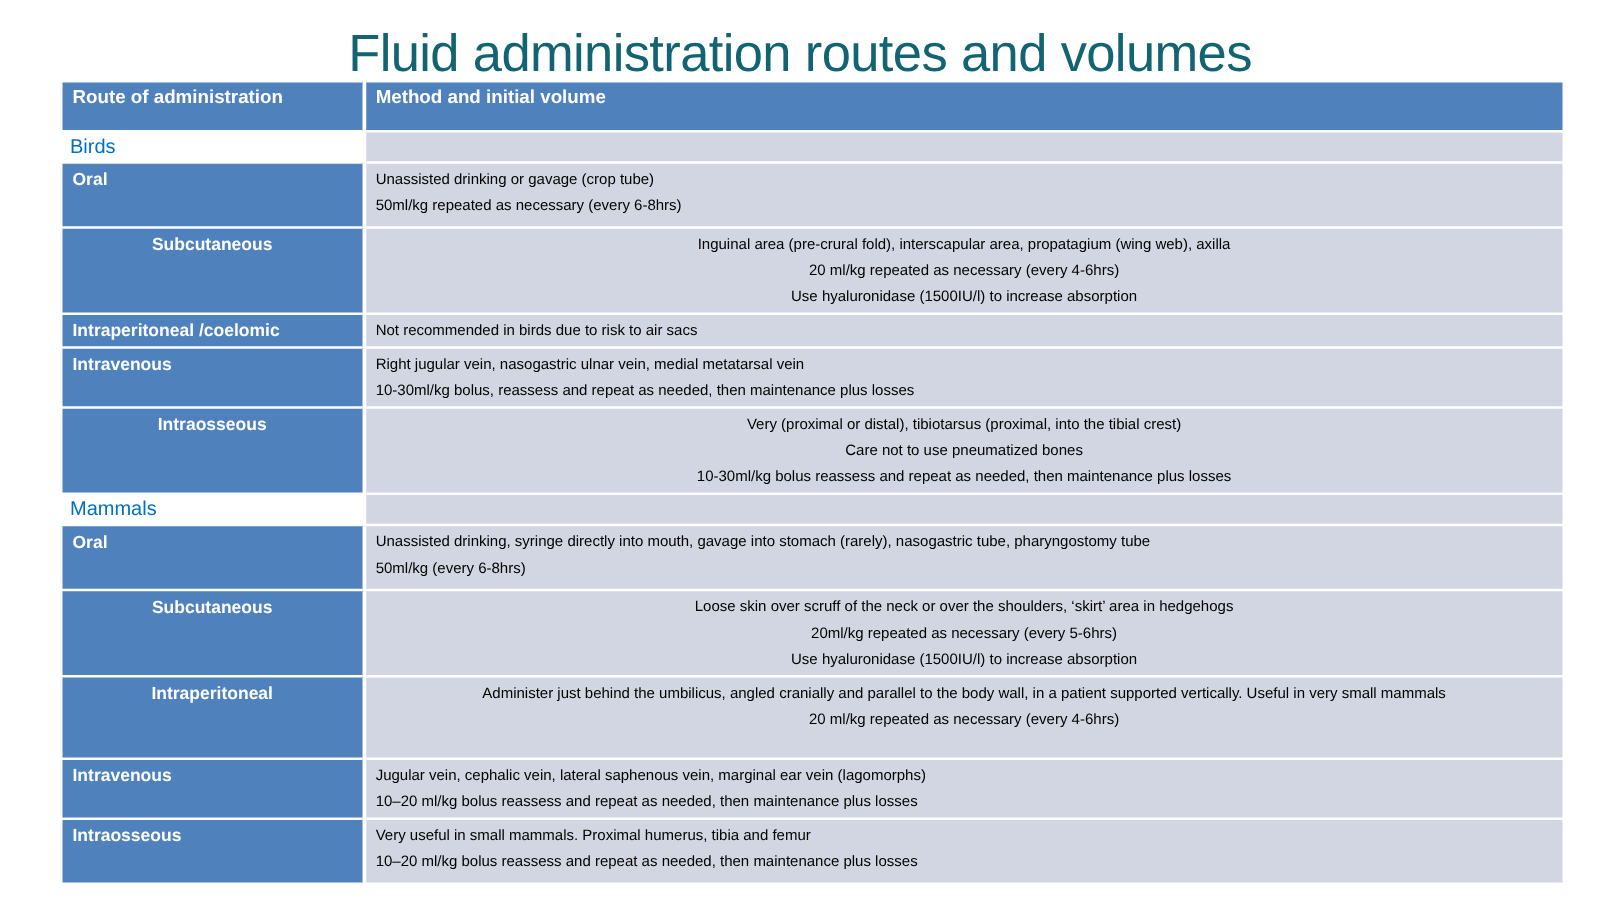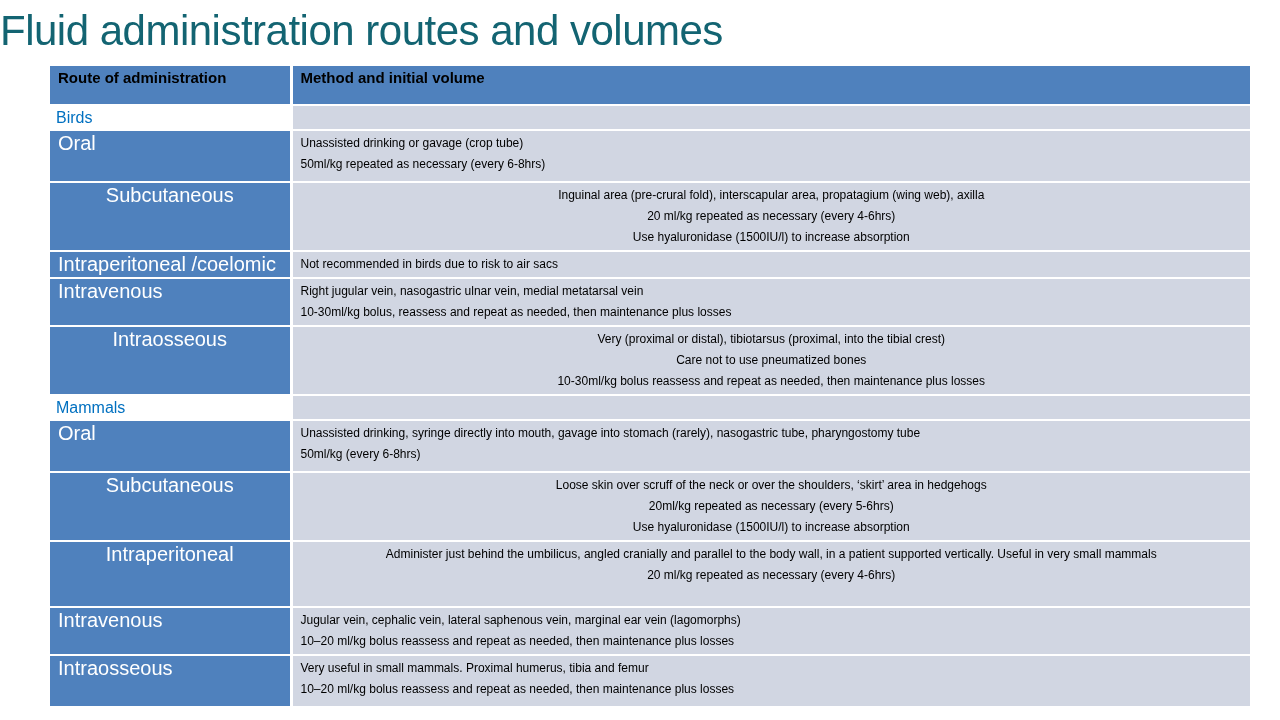--- a/index.html
+++ b/index.html
@@ -5,21 +5,22 @@
   html, body { margin: 0; padding: 0; }
   body {
     width: 1280px; height: 720px;
     background: #ffffff;
     font-family: "Liberation Sans", sans-serif;
     overflow: hidden;
   }
   .slide { position: relative; width: 1280px; height: 720px; }
 
   .title {
-    position: absolute; top: 4px; left: 0; width: 100%;
+    position: absolute; top: 16px; left: 0; width: 100%;
+    text-align: center;
     font-size: 42px; line-height: 54px;
     font-weight: 500; letter-spacing: -0.5px;
     color: #136472;
   }
 
   table.fluid-table {
     position: absolute; top: 64px; left: 48px;
     width: 1202px;
     border-collapse: collapse;
     table-layout: fixed;
@@ -31,39 +32,39 @@
     border: 2px solid #ffffff;
     vertical-align: top;
     padding: 2px 8px 2px 8px;
     text-align: left;
     word-wrap: break-word;
   }
   td:first-child, th:first-child { border-right-width: 3px; }
 
   .header-row th {
     background: #4f81bd;
-    color: #000000;
+    color: #ffffff;
     font-size: 15px; font-weight: bold;
     height: 34px;
     line-height: 20px;
   }
 
   .section-row td { height: 16px; line-height: 19px; }
   .section-cell {
     background: #ffffff;
     color: #0070c0;
     font-size: 16px; font-weight: normal;
     padding-left: 6px;
   }
   .section-fill { background: #d1d6e2; }
 
   .label-cell {
     background: #4f81bd;
     color: #ffffff;
-    font-size: 20px; font-weight: normal;
+    font-size: 14px; font-weight: bold;
     line-height: 20px;
   }
   .method-cell {
     background: #d1d6e2;
     color: #000000;
     font-size: 12px;
     line-height: 21px;
   }
   .method-cell .line { min-height: 21px; }
 

